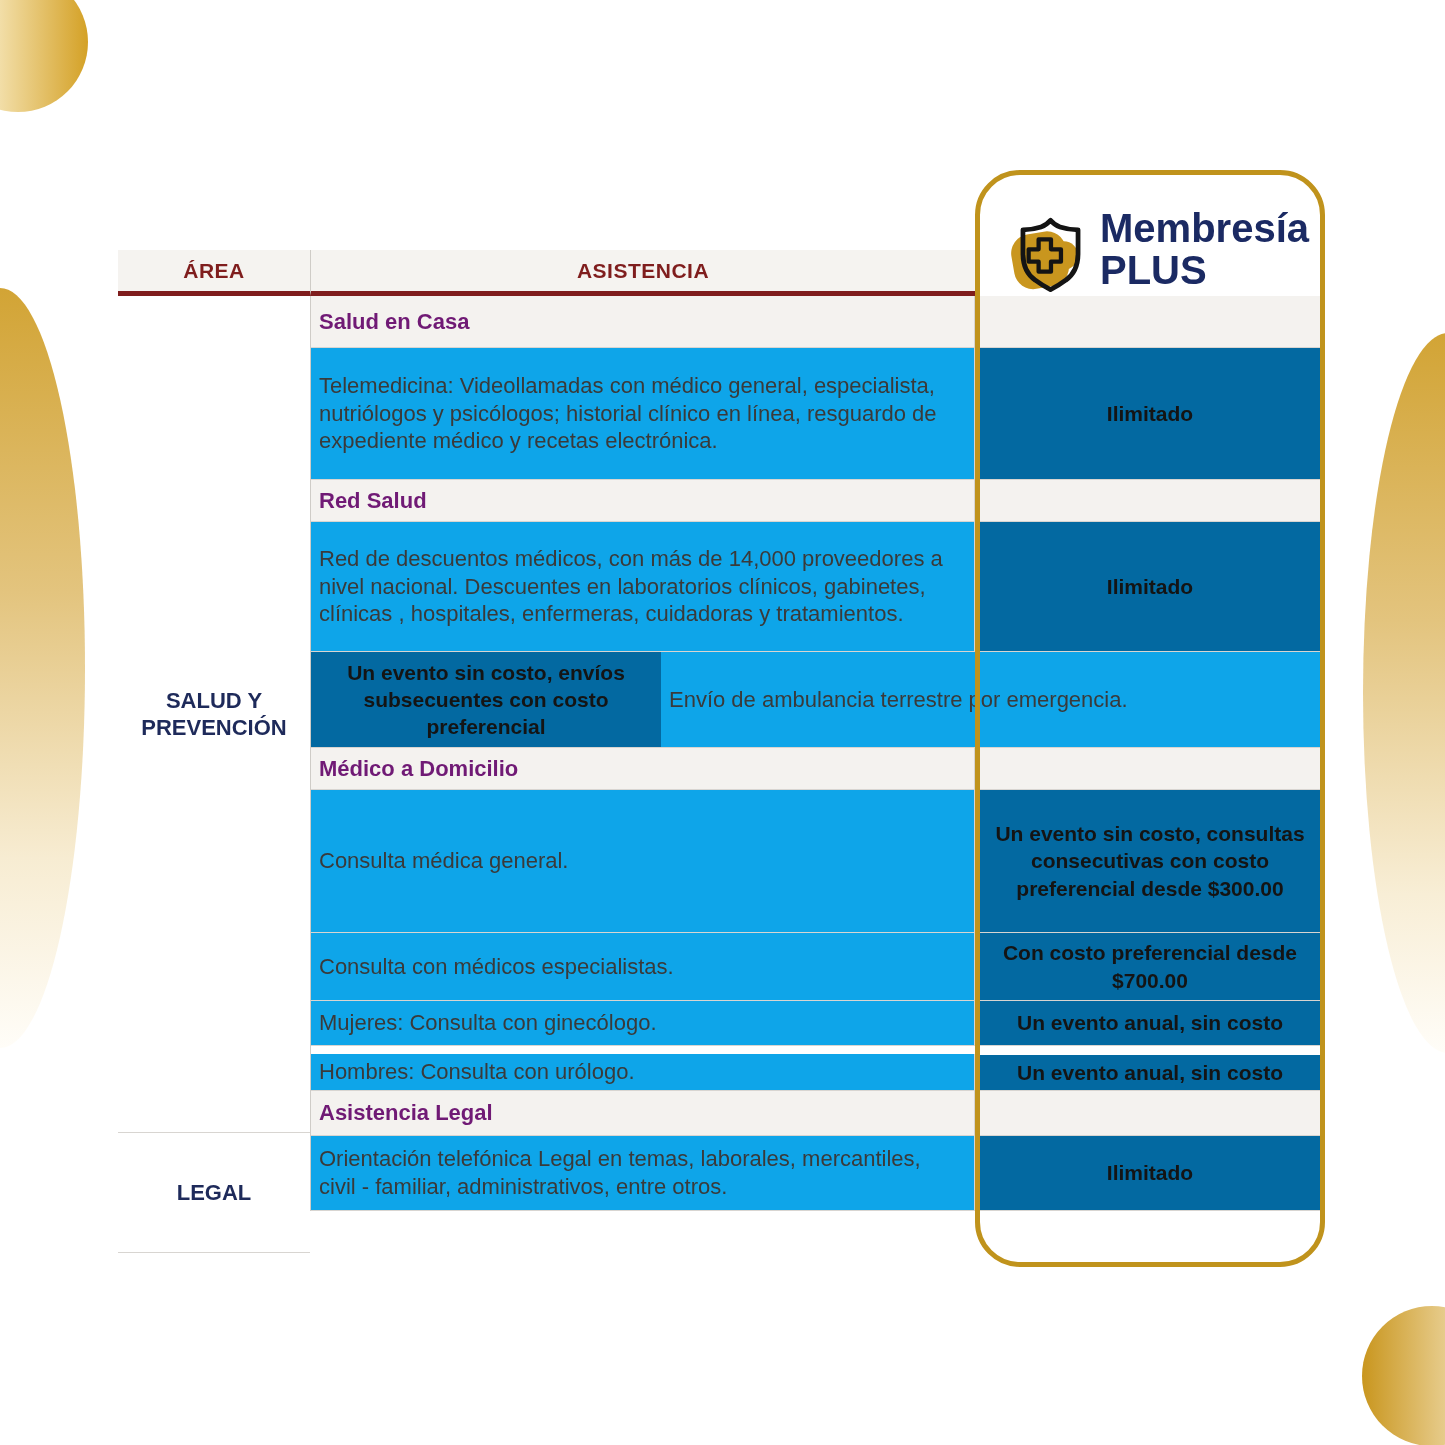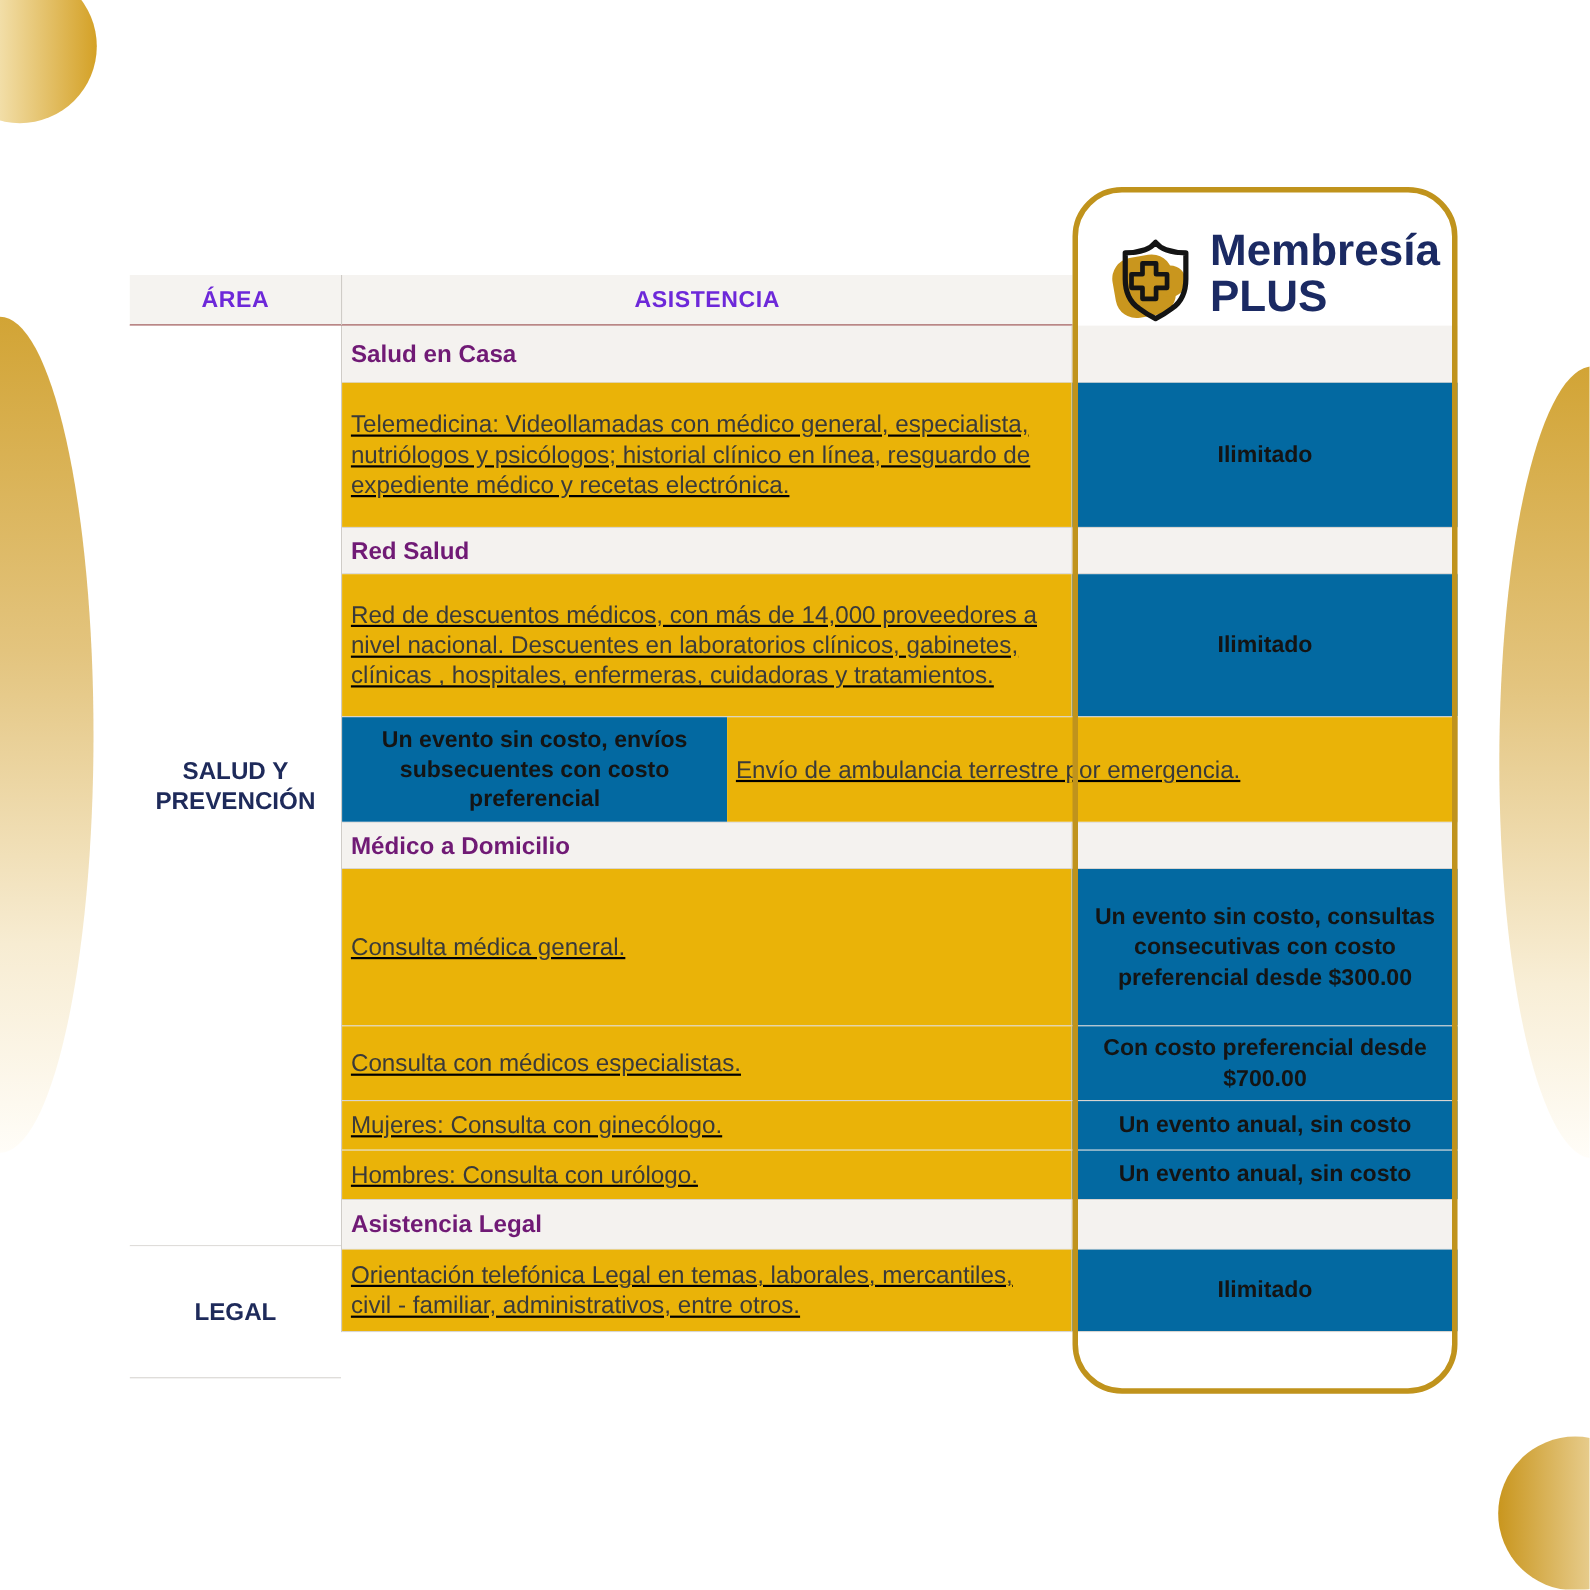--- a/index.html
+++ b/index.html
@@ -22,23 +22,23 @@
     left:1363px;top:333px;width:170px;height:720px;border-radius:50%;
     background:linear-gradient(180deg,#d2a435 0%,#e3c47e 40%,#f8eed6 78%,#fffdf8 100%);
   }
   .blob-bottom-right{
     left:1362px;top:1306px;width:140px;height:140px;border-radius:50%;
     background:linear-gradient(90deg,#c9961e 0%,#e7cc8c 60%,#f8ecd0 100%);
   }
   
   .hdr-cell{
     position:absolute;top:250px;height:46px;box-sizing:border-box;
-    background:#f5f3f0;border-bottom:1px solid #7f1d1d;
+    background:#f5f3f0;border-bottom:5px solid #7f1d1d;
     display:flex;align-items:center;justify-content:center;
-    color:#6d28d9;font-weight:700;font-size:21px;letter-spacing:.5px;
+    color:#7f1d1d;font-weight:700;font-size:21px;letter-spacing:.5px;
   }
   .hdr-area{left:118px;width:192px;}
   .hdr-asis{left:310px;width:665px;border-left:1px solid #cfccc7;}
   
   .area-cell{
     position:absolute;left:118px;width:192px;box-sizing:border-box;
     border-bottom:1px solid #d8d5d1;
     display:flex;align-items:center;justify-content:center;text-align:center;
     color:#1e2a5a;font-weight:700;font-size:22px;line-height:1.25;
     padding:0 10px;background:#ffffff;
@@ -49,21 +49,21 @@
   .rows{
     position:absolute;left:310px;top:296px;width:1015px;
     border-left:1px solid #cfccc7;box-sizing:border-box;
   }
   .row{display:flex;box-sizing:border-box;border-bottom:1px solid #d8d5d1;}
   .cell{box-sizing:border-box;display:flex;align-items:center;}
   .cell.asis{width:664px;padding:4px 14px 4px 8px;border-right:1px solid #d8d5d1;}
   .cell.plus{width:350px;justify-content:center;text-align:center;padding:4px 14px;}
   .row.section .cell{background:#f4f2ef;}
   .row.section .cell.asis span{color:#701a75;font-weight:700;font-size:22px;}
-  .row.item .cell.asis{background:#eab308;text-decoration:underline;}
+  .row.item .cell.asis{background:#0ea5e9;}
   .row.item .cell.plus{background:#0369a1;}
   .row.item .cell.asis span{color:#3a3a3a;font-size:22px;line-height:1.26;}
   .row.item .cell.plus span{color:#141414;font-weight:700;font-size:21px;line-height:1.3;}
   
   .plan-panel{
     position:absolute;left:975px;top:170px;width:350px;height:1097px;
     box-sizing:border-box;border:5px solid #c0931c;border-radius:45px;
     background:transparent;z-index:5;pointer-events:none;
   }
   .plan-logo{position:absolute;left:1003px;top:208px;width:300px;height:100px;z-index:6;display:flex;align-items:flex-start;}
@@ -152,21 +152,21 @@
       </div>
     </div>
     <div class="row item" style="height: 45px;">
       <div class="cell asis">
         <span>Mujeres: Consulta con ginecólogo.</span>
       </div>
       <div class="cell plus">
         <span>Un evento anual, sin costo</span>
       </div>
     </div>
-    <div class="row item" style="height: 45px;">
+    <div class="row item" style="height: 45px; align-items: flex-end;">
       <div class="cell asis">
         <span>Hombres: Consulta con urólogo.</span>
       </div>
       <div class="cell plus">
         <span>Un evento anual, sin costo</span>
       </div>
     </div>
     <div class="row section" style="height: 45px;">
       <div class="cell asis">
         <span>Asistencia Legal</span>

